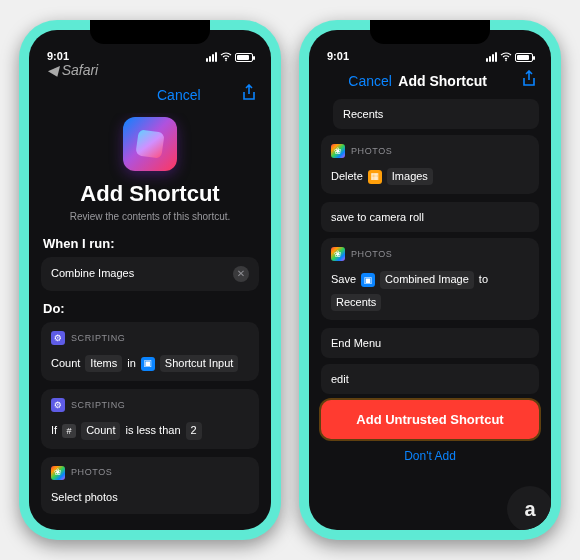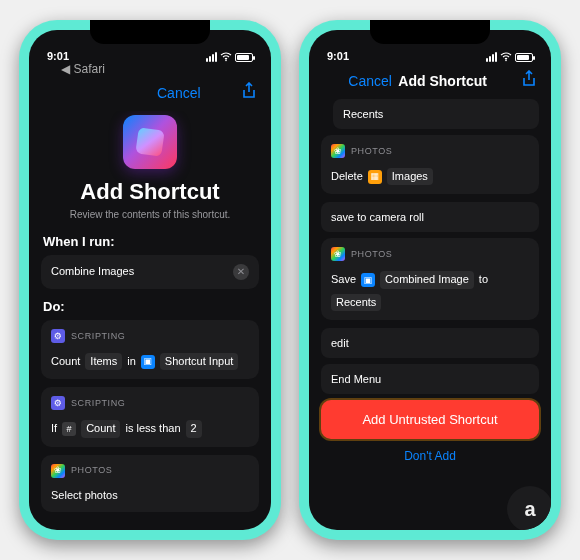--- a/index.html
+++ b/index.html
@@ -49,21 +49,21 @@
   .status-right { display:flex; align-items:center; gap:3px; }
   .bars { display:inline-flex; gap:1px; align-items:flex-end; }
   .bars span { width:2px; background:#fff; display:inline-block; border-radius:1px;}
   .bars span:nth-child(1){height:4px;} .bars span:nth-child(2){height:6px;}
   .bars span:nth-child(3){height:8px;} .bars span:nth-child(4){height:10px;}
   .wifi { width:12px; height:10px; position:relative; }
   .wifi svg { width:12px; height:10px; }
   .battery { width:18px; height:9px; border:1px solid #fff; border-radius:2px; position:relative; }
   .battery::after { content:""; position:absolute; right:-3px; top:2px; width:2px; height:4px; background:#fff; border-radius:1px;}
   .battery i { display:block; width:12px; height:5px; background:#fff; margin:1px; border-radius:1px;}
-  .under-time { font-size:12px; font-weight:400; color:#aaa; margin-top:-2px; padding-left:32px; }
+  .under-time { font-size:14px; font-weight:400; color:#aaa; margin-top:-2px; padding-left:18px;font-style:italic; }
   .nav {
     display:flex; justify-content:flex-end; align-items:center;
     padding: 6px 14px 8px 14px;
     font-size: 14px;
   }
   .nav .title { font-weight:600; color:#fff; font-size:14px; }
   .nav .left, .nav .right { color:#0a84ff; min-width:50px; }
   .nav .right { text-align:right; }
   .share-icon svg { width:16px; height:18px; stroke:#0a84ff; fill:none; stroke-width:1.6; }
   .content { flex:1; overflow:hidden; padding: 0 12px 10px 12px; font-size:12px; }
@@ -104,21 +104,21 @@
   .tok { color:#fff; }
   .tok.var { background:#2c2c2e; padding:1px 5px; border-radius:4px; }
   .clear-btn {
     width:16px; height:16px; border-radius:50%; background:#3a3a3c;
     color:#8e8e93; display:flex; align-items:center; justify-content:center;
     font-size:10px; margin-left:auto;
   }
   .warning { font-size:8.5px; color:#8e8e93; text-align:center; line-height:1.3; margin:10px 6px; }
   .danger-btn {
     background:#ff3b30; color:#fff; border:none; width:100%;
-    border-radius:10px; padding:12px 0; font-size:13px; font-weight:400;
+    border-radius:10px; padding:12px 0; font-size:13px; font-weight:700;
     box-shadow:0 0 0 2px #ff9f0a55;
   }
   .link { text-align:center; font-size:12px; color:#0a84ff; margin-top:10px; }
   .corner-badge {
     position:absolute; right:-2px; bottom:-2px; width:46px; height:46px;
     border-radius:50%; background:#1c1c1e; color:#eee;
     display:flex; align-items:center; justify-content:center;
     font-size:20px; font-weight:700;
   }
   .list-item { background:#1c1c1e; border-radius:8px; padding:9px 10px; margin-bottom:6px; font-size:11px; }
@@ -270,22 +270,22 @@
         </div>
         <div style="display:flex; gap:5px; align-items:center; flex-wrap:wrap;">
           <span class="tok">Save</span>
           <span class="tiny-icon ic-combined">▣</span>
           <span class="tok var">Combined Image</span>
           <span class="tok">to</span>
           <span class="tok var">Recents</span>
         </div>
       </div>
 
+      <div class="list-item">End Menu</div>
       <div class="list-item">edit</div>
-      <div class="list-item">End Menu</div>
 
 
       <button class="danger-btn">Add Untrusted Shortcut</button>
       <div class="link">Don't Add</div>
     </div>
     <div class="corner-badge">a</div>
   </div>
 </div>
 
 </body></html>

